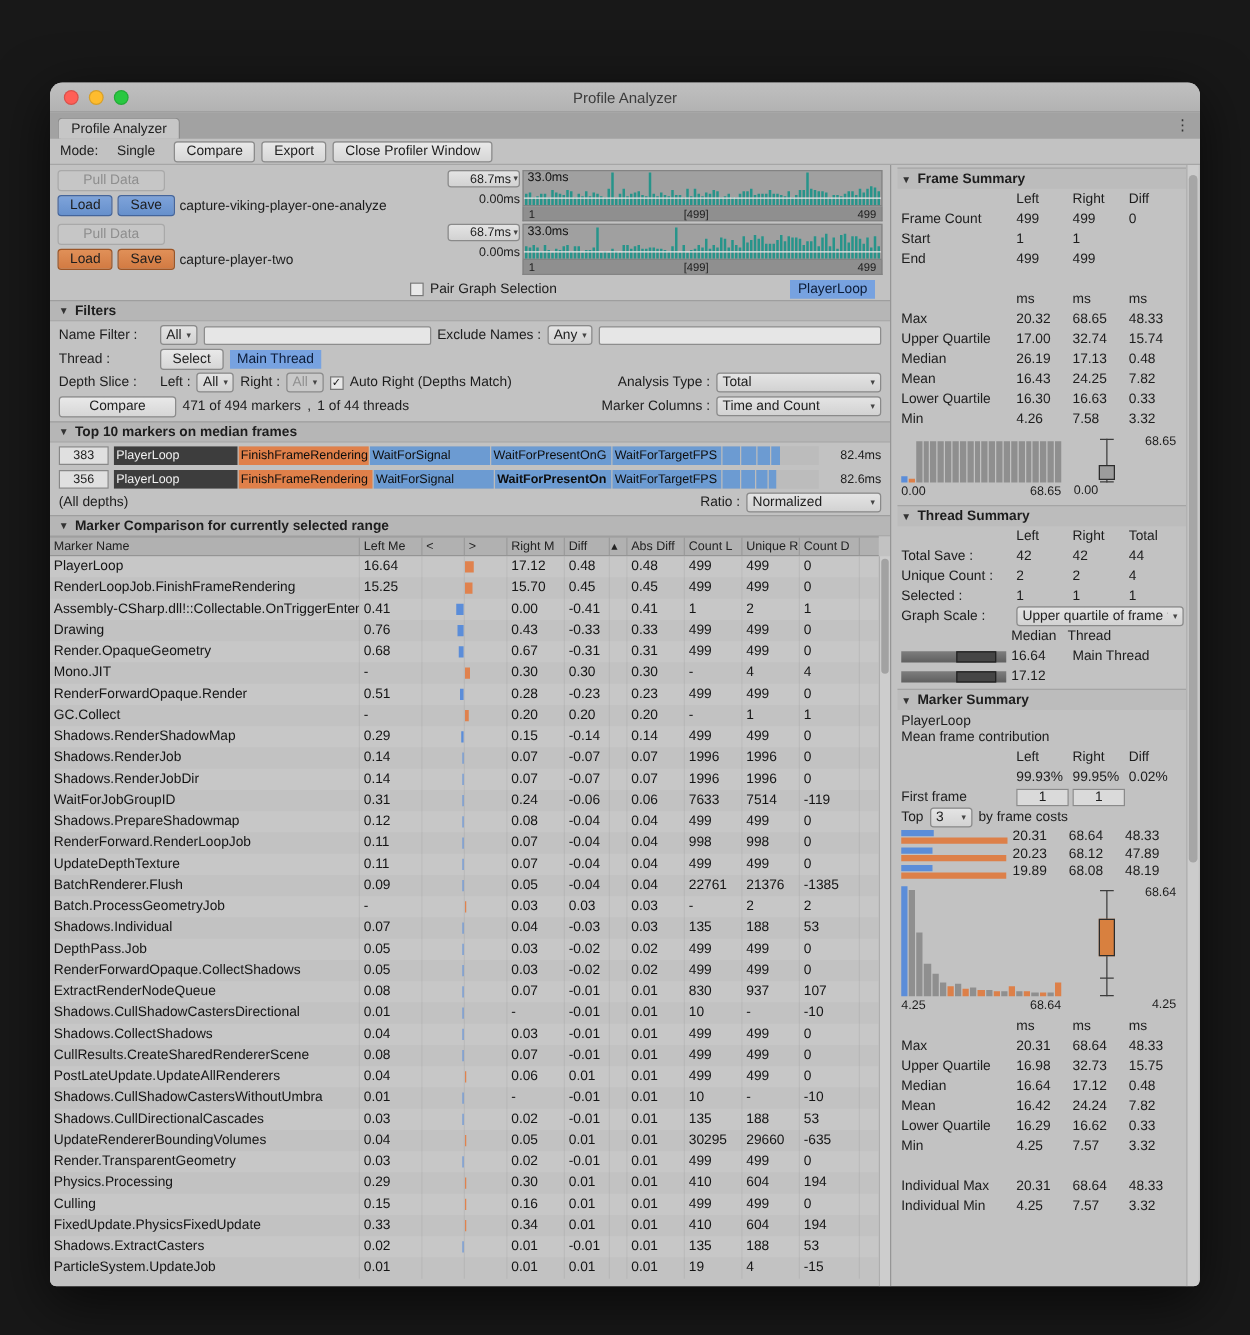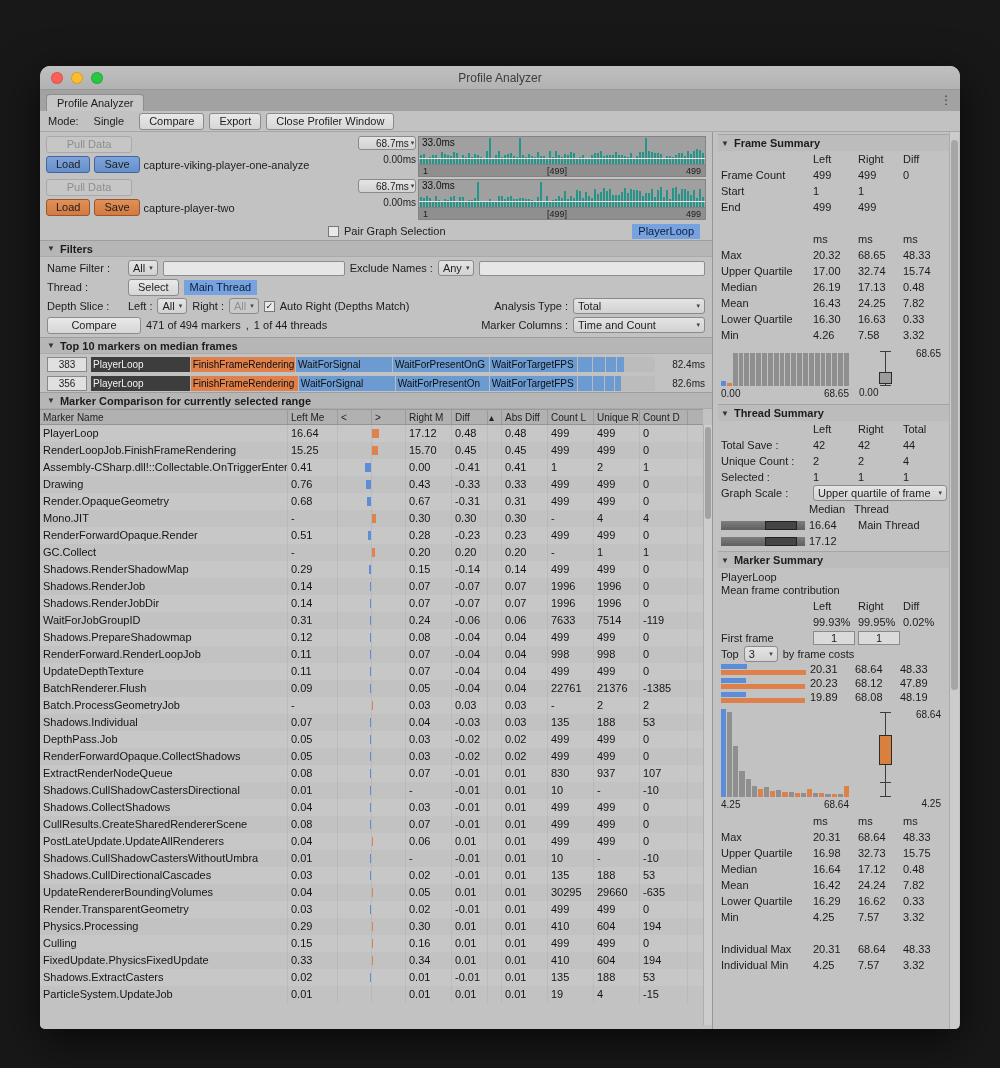--- a/index.html
+++ b/index.html
@@ -508,28 +508,36 @@
               <span class="seg seg-blue" style="width: 1.2%;"></span>
             </div>
           <span class="t10-total">82.4ms</span>
         </div>
         <div class="t10-row">
           <span class="frame-box">356</span>
           <div class="t10-bar" id="t10-1">
               <span class="seg seg-dark" style="width: 17.5%;">PlayerLoop</span>
               <span class="seg seg-orange" style="width: 19%;">FinishFrameRendering</span>
               <span class="seg seg-blue" style="width: 17%;">WaitForSignal</span>
-              <span class="seg seg-blue" style="width: 16.5%;">WaitForPresentOn</span>
+              <span class="seg seg-blue" style="width: 16.5%; font-weight: bold;">WaitForPresentOn</span>
               <span class="seg seg-blue" style="width: 15.5%;">WaitForTargetFPS</span>
               <span class="seg seg-blue" style="width: 2.4%;"></span>
               <span class="seg seg-blue" style="width: 2%;"></span>
               <span class="seg seg-blue" style="width: 1.6%;"></span>
               <span class="seg seg-blue" style="width: 1%;"></span>
             </div>
           <span class="t10-total">82.6ms</span>
+        </div>
+        <div class="t10-foot">
+          <span>(All depths)</span>
+          <span class="ml-auto">Ratio :</span>
+          <span class="dd" style="width:108px">
+            <span>Normalized</span>
+            <span class="arr">▾</span>
+          </span>
         </div>
 
         <div class="sec-head">
           <span class="fold">▼</span>
           <span>Marker Comparison for currently selected range</span>
         </div>
         <div class="cmp-head" id="cmp-head">
             <span class="cmp-cell c-name">Marker Name</span>
             <span class="cmp-cell c-left">Left Me</span>
             <span class="cmp-cell c-lt">&lt;</span>

